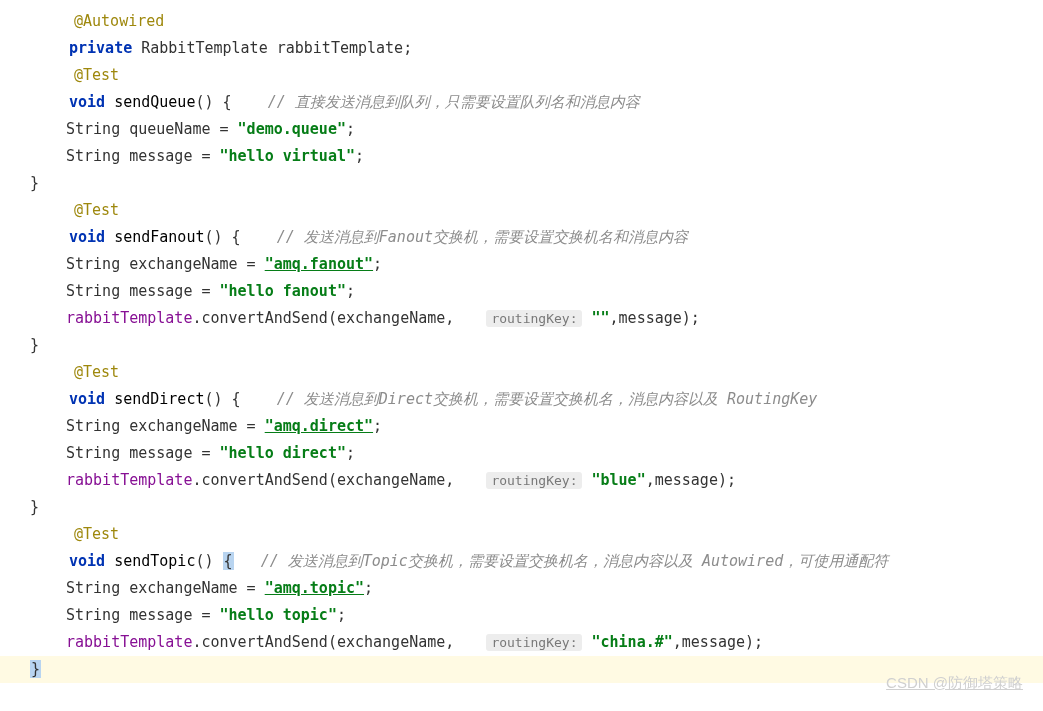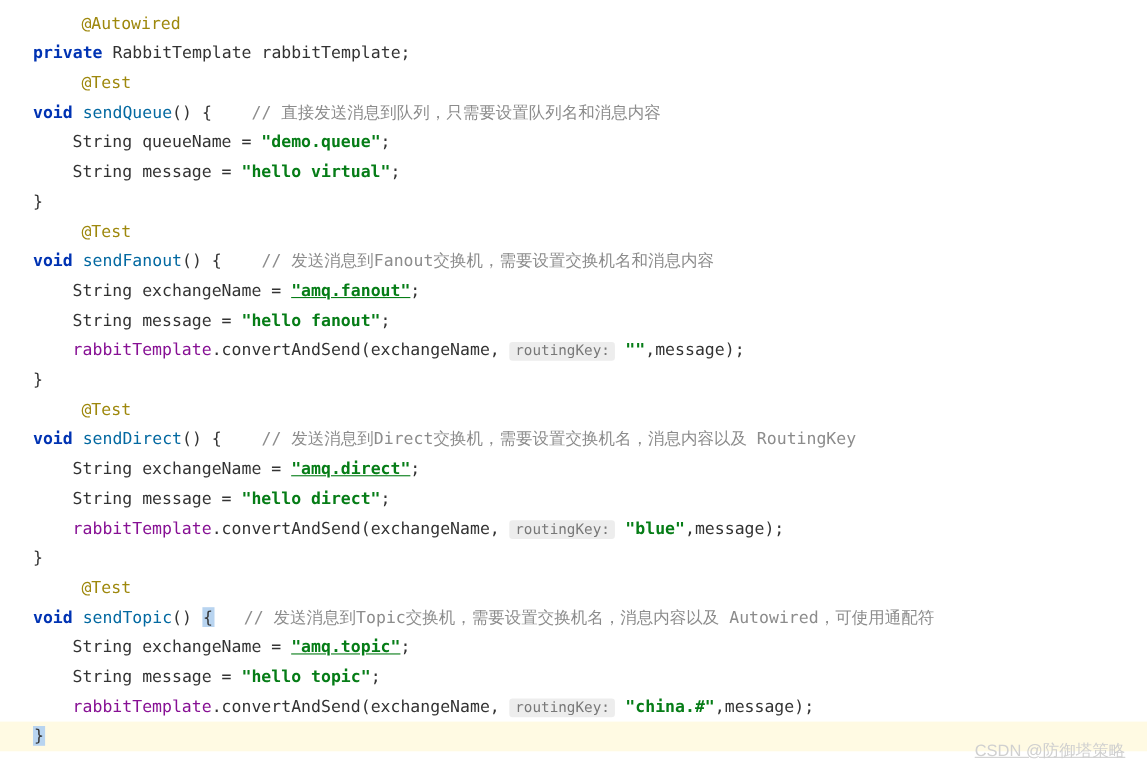--- a/index.html
+++ b/index.html
@@ -14,38 +14,39 @@
       line-height: 1.8;
       position: relative;
     }
     .line {
       padding-left: 30px;
       white-space: pre;
     }
     .indent1 { padding-left: 30px; }
     .indent2 { padding-left: 66px; }
     .annotation { color: #9e880d; margin-left: 44px; }
-    .keyword { color: #0033b3; font-weight: bold; }
+    .keyword { color: #0033b3; font-weight: bold; margin-left: 39px; }
     .type { color: #333; }
-    .method-name { color: #0369a1; }
+    .method-name { color: #000000; }
     .string { color: #067d17; font-weight: bold; }
     .string-underline { color: #067d17; font-weight: bold; text-decoration: underline; text-decoration-color: #067d17; }
-    .comment { color: #8c8c8c; }
+    .comment { color: #8c8c8c; font-style: italic; }
     .identifier { color: #333; }
     .field { color: #871094; }
     .paren { color: #333; }
     .semicolon { color: #333; }
     .brace { color: #333; }
     .param-hint {
       background: #ededed;
       color: #787878;
       border-radius: 3px;
       padding: 1px 5px;
       font-size: 13px;
       font-style: normal;
+      margin-left: 23px;
     }
     .highlight-brace {
       background: #b8d4f0;
       padding: 0 1px;
     }
     .highlight-line {
       background: #fffae3;
     }
     .watermark {
       position: absolute;

